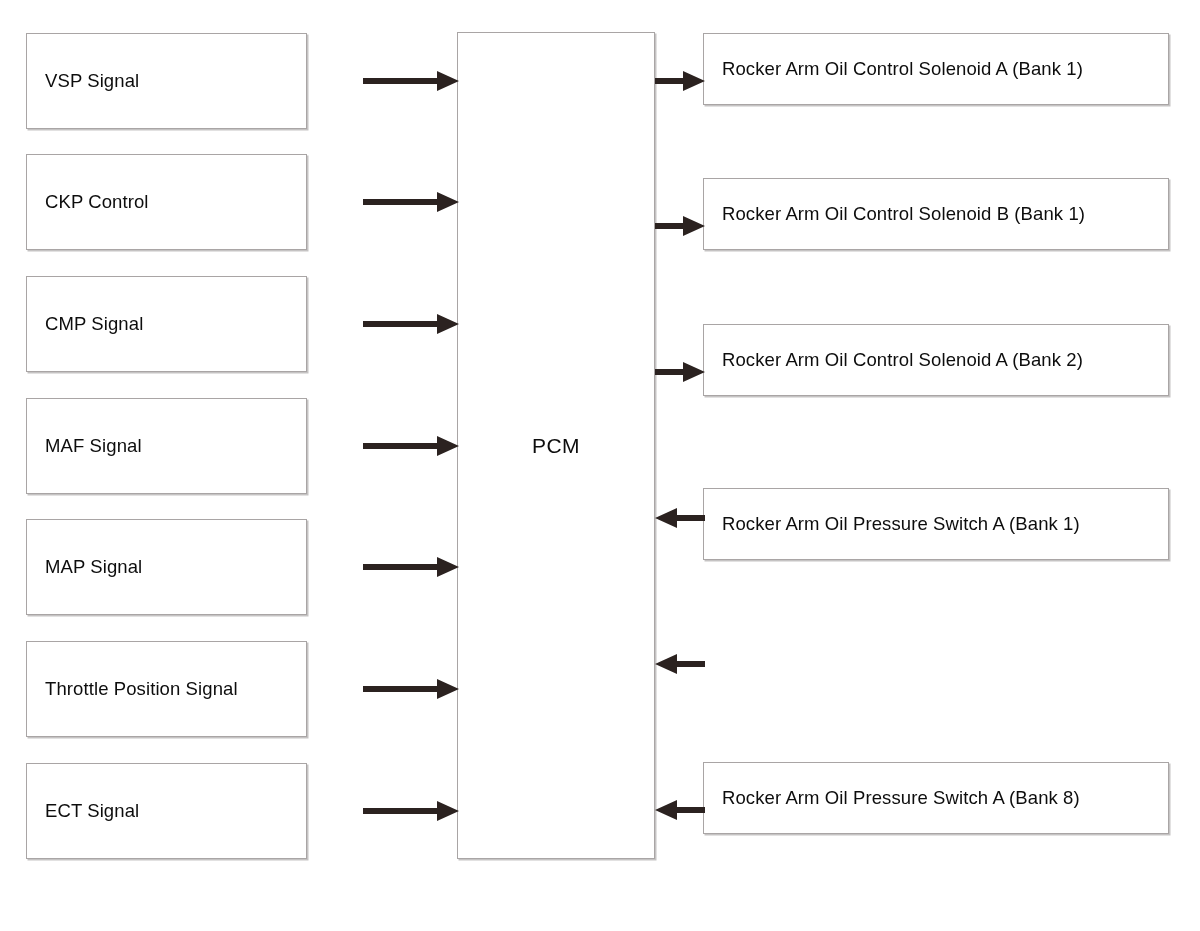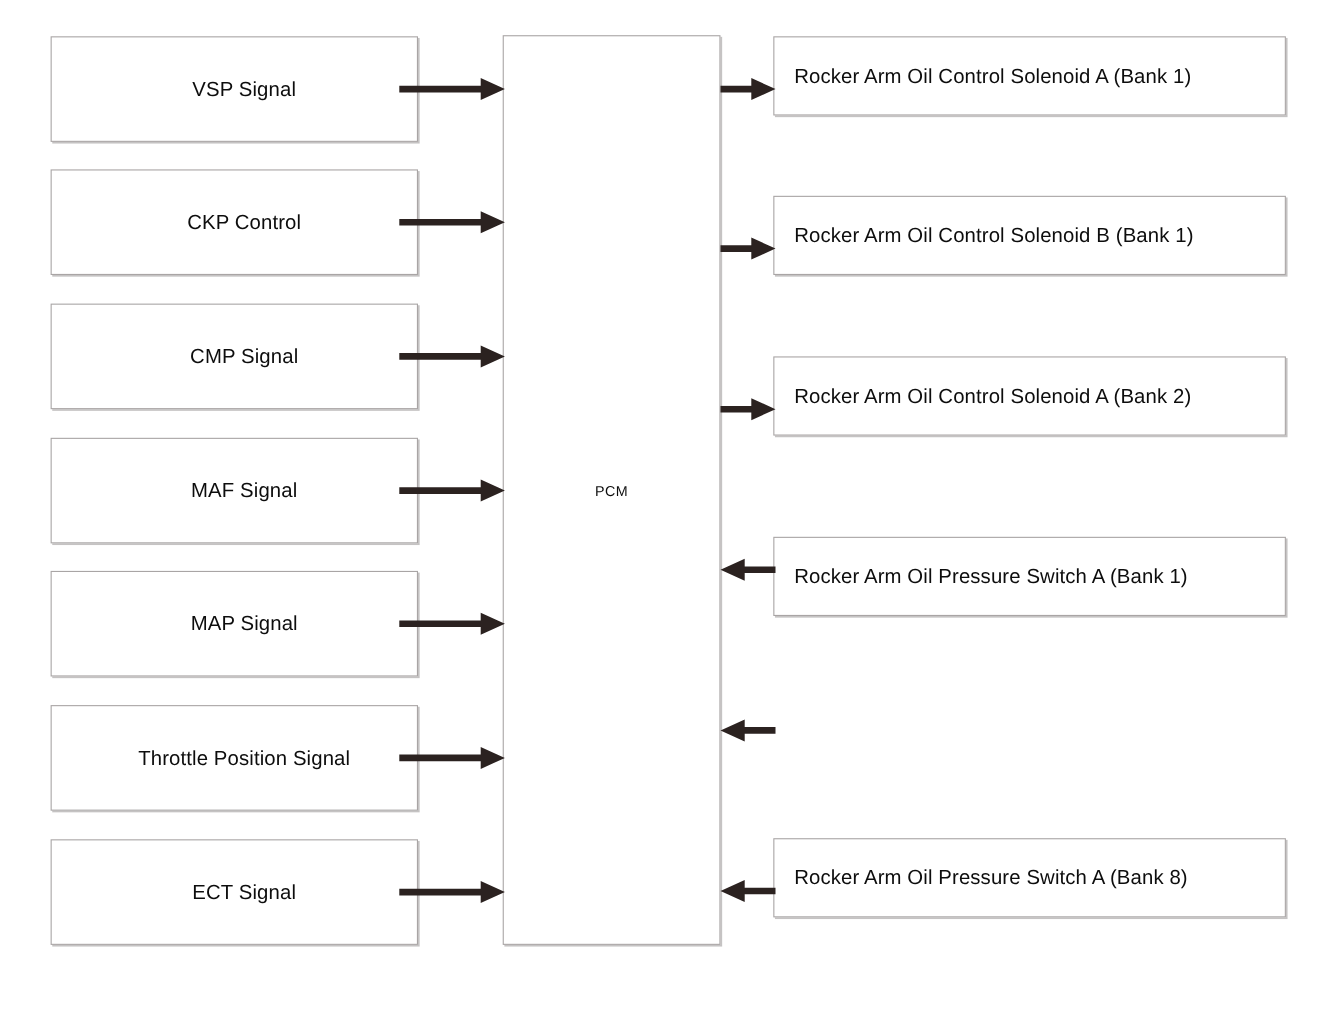--- a/index.html
+++ b/index.html
@@ -36,24 +36,23 @@
     color: #0d0d0d;
     font-size: 18.5px;
     line-height: 1.15;
     letter-spacing: 0.1px;
     white-space: nowrap;
     padding-left: 18px;
   }
 
   
   .input-box {
-    left: 46px;
-    width: 334px;
+    left: 26px;
+    width: 281px;
     height: 96px;
-    justify-content: center;
   }
   
   .output-box {
     left: 703px;
     width: 466px;
     height: 72px;
   }
 
   
   #pcm-box {
@@ -68,21 +67,21 @@
     box-shadow: 1.5px 1.5px 0 0 rgba(150,145,145,0.55);
   }
   #pcm-label {
     position: absolute;
     top: 50%;
     left: 0;
     width: 100%;
     transform: translateY(-50%);
     text-align: center;
     color: #0d0d0d;
-    font-size: 13px;
+    font-size: 21px;
     letter-spacing: 0.4px;
   }
 
   
   .arrow {
     position: absolute;
     height: 26px;
     pointer-events: none;
   }
   .arrow svg {

